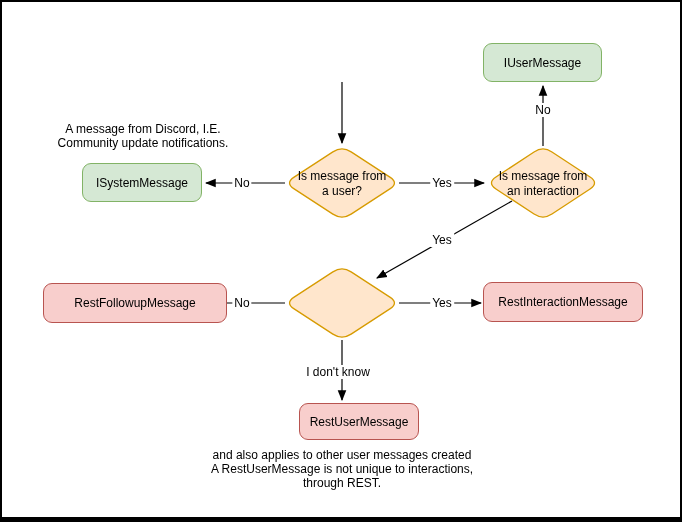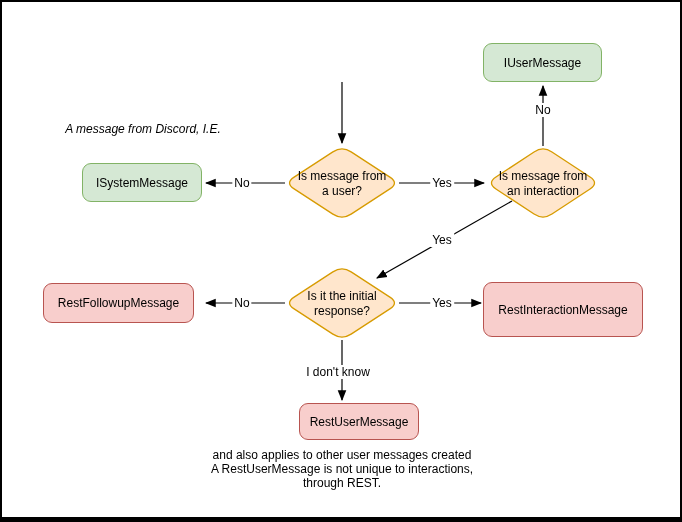--- a/index.html
+++ b/index.html
@@ -81,53 +81,50 @@
     <path class="diamond" d="M 292.12,295.08 L 330.88,269.92 Q 340,264 349.12,269.92 L 387.88,295.08 Q 397,301 387.88,306.92 L 349.12,332.08 Q 340,338 330.88,332.08 L 292.12,306.92 Q 283,301 292.12,295.08 Z"></path>
   </svg>
 
   <div class="node green" style="left:481px; top:41px; width:119px; height:39px;">
     <span>IUserMessage</span>
   </div>
   <div class="node green" style="left:80px; top:161px; width:120px; height:39px;">
     <span>ISystemMessage</span>
   </div>
 
-  <div class="node red" style="left:41px; top:281px; width:151px; height:40px;">
+  <div class="node red" style="left:41px; top:281px; width:184px; height:40px;">
     <span>RestFollowupMessage</span>
   </div>
-  <div class="node red" style="left:481px; top:280px; width:160px; height:55px;">
+  <div class="node red" style="left:481px; top:280px; width:160px; height:40px;">
     <span>RestInteractionMessage</span>
   </div>
   <div class="node red" style="left:281px; top:401px; width:120px; height:37px;margin-left:16px;">
     <span>RestUserMessage</span>
   </div>
 
   <div class="dtext" style="left:340px; top:182px;">
     <div>Is message from</div>
     <div>a user?</div>
   </div>
   <div class="dtext" style="left:541px; top:182px;">
     <div>Is message from</div>
     <div>an interaction</div>
   </div>
-  <div class="dtext" style="left:340px; top:302px;">
-    <div>Is it the initial</div>
-    <div>response?</div>
-  </div>
 
   <div class="elabel" style="left:240px; top:181px;">No</div>
   <div class="elabel" style="left:440px; top:181px;">Yes</div>
   <div class="elabel" style="left:541px; top:108px;">No</div>
   <div class="elabel" style="left:440px; top:238px;">Yes</div>
   <div class="elabel" style="left:240px; top:301px;">No</div>
   <div class="elabel" style="left:440px; top:301px;">Yes</div>
   <div class="elabel" style="left:336px; top:370px;">I don't know</div>
 
-  <div class="note" style="left:41px; top:120px; width:200px;font-style:italic;">
+  <div class="note" style="left:41px; top:120px; width:200px;">
     <div>A message from Discord, I.E.</div>
+    <div>Community update notifications.</div>
   </div>
   <div class="note" style="left:180px; top:446px; width:320px;">
     <div>and also applies to other user messages created</div>
     <div>A RestUserMessage is not unique to interactions,</div>
     <div>through REST.</div>
   </div>
 
 </div>
 
 </body></html>

